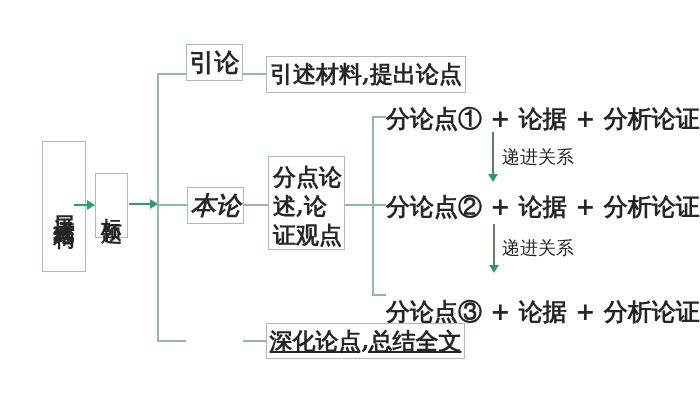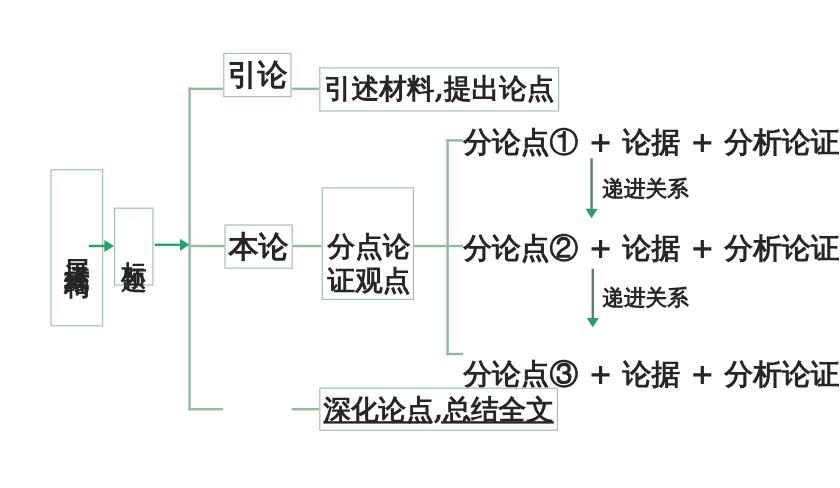--- a/index.html
+++ b/index.html
@@ -10,38 +10,38 @@
   
   .node{
     position:absolute;box-sizing:border-box;border:1.5px solid #a3c2ac;background:#ffffff;
     display:flex;align-items:center;justify-content:center;font-weight:bold;
   }
   .vtext{writing-mode:vertical-rl;text-orientation:upright;}
   .root-box{left:42px;top:141px;width:44px;height:131px;font-size:21px;letter-spacing:3px;}
   .title-box{left:95px;top:173px;width:33px;height:65px;font-size:21px;letter-spacing:5px;}
   .sec-box{width:57px;height:37px;font-size:25px;}
   .sec-intro{left:186px;top:44px;}
-  .sec-body{left:187px;top:187px;}
+  .sec-body{left:187px;top:187px;font-style:italic;}
   .sec-concl{left:186px;top:324px;}
   .desc-box{font-size:23px;}
   .desc-intro{left:266px;top:56px;width:200px;height:37px;}
   .desc-body{left:268px;top:156px;width:77px;height:94px;flex-direction:column;align-items:flex-start;justify-content:flex-end;padding-left:4px;line-height:29px;}
   .desc-concl{left:266px;top:323px;width:199px;height:36px;text-decoration:underline;}
   
   .ln{position:absolute;background:#94b9a1;}
   .h{height:2px;}
   .v{width:2px;}
   
   .astem{position:absolute;background:#27a06b;height:2px;}
   .ahead-r{position:absolute;width:0;height:0;border-top:5px solid transparent;border-bottom:5px solid transparent;border-left:8px solid #27a06b;}
   .vstem{position:absolute;background:#5f7c6d;width:2px;}
   .ahead-d{position:absolute;width:0;height:0;border-left:5px solid transparent;border-right:5px solid transparent;border-top:8px solid #2b9e68;}
   
   .subpoint{position:absolute;font-weight:bold;font-size:24px;white-space:nowrap;}
-  .rel-label{position:absolute;font-weight:bold;font-size:18px;white-space:nowrap;}
+  .rel-label{position:absolute;font-weight:normal;font-size:18px;white-space:nowrap;}
 </style>
 </head>
 <body>
 
 <div id="stage">
 
   <div class="node root-box vtext">
       <span>层进式结构</span>
     </div>
 
@@ -67,20 +67,21 @@
   <div class="node desc-box desc-intro">
       <span>引述材料,提出论点</span>
     </div>
 
   <div class="node sec-box sec-body">
       <span>本论</span>
     </div>
   <div class="ln h" style="left:244px;top:204px;width:24px;"></div>
   <div class="node desc-box desc-body">
     <div>分点论</div>
+    <div>述,论</div>
     <div>证观点</div>
   </div>
 
   <div class="ln h" style="left:345px;top:204px;width:27px;"></div>
 
   <div class="ln v" style="left:372px;top:116px;height:180px;"></div>
   <div class="ln h" style="left:372px;top:116px;width:14px;"></div>
   <div class="ln h" style="left:372px;top:204px;width:14px;"></div>
   <div class="ln h" style="left:372px;top:294px;width:14px;"></div>
 

